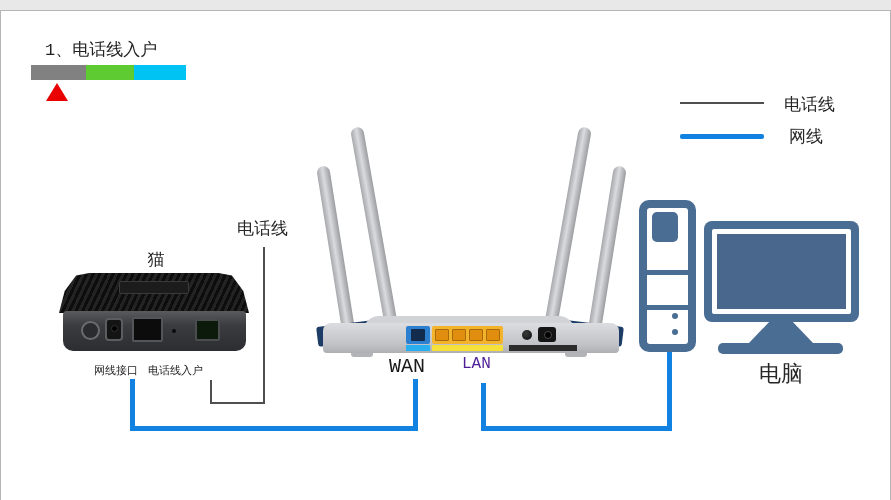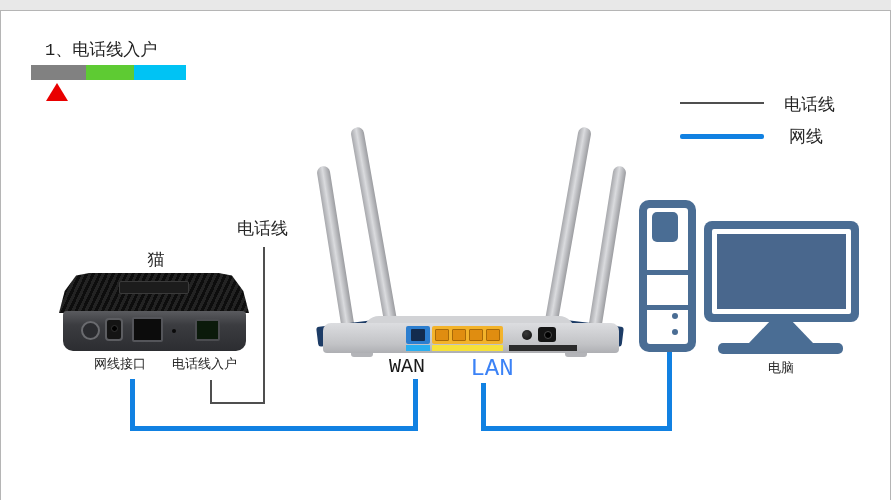--- a/index.html
+++ b/index.html
@@ -68,21 +68,21 @@
   .modem-dc-hole { left:110px; top:314px; width:5px; height:5px; border-radius:50%; background:#000; z-index:4; border:1px solid #333; }
   .modem-rj45 {
     left:131px; top:306px; width:27px; height:21px; border-radius:2px; z-index:3;
     background:#0c0c0c; border:2px solid #54555a;
   }
   .modem-pinhole { left:171px; top:318px; width:4px; height:4px; border-radius:50%; background:#0a0a0a; z-index:3; }
   .modem-rj11 {
     left:194px; top:308px; width:21px; height:18px; border-radius:2px; z-index:3;
     background:#0b1a0b; border:2px solid #4b4c50;
   }
-  .modem-port-labels { left:93px; top:344px; width:160px; font-size:13px; white-space:nowrap; display:flex; gap:26px; }
+  .modem-port-labels { left:93px; top:352px; width:160px; font-size:11px; white-space:nowrap; display:flex; gap:10px; }
 
   .phone-line-label { left:236px; top:206px; font-size:17px; }
 
   
   .antenna {
     width:13px; border-radius:7px 7px 3px 3px; z-index:1;
     background:linear-gradient(90deg,#a7a8ac,#dadbde 45%,#9b9ca0);
     transform-origin:50% 100%;
   }
   .ant-outer-left  { left:344px; top:153px; height:185px; transform:rotate(-9deg); }
@@ -104,37 +104,37 @@
   .wan-port { left:410px; top:318px; width:14px; height:12px; background:#132c4e; border-radius:1px; z-index:6; }
   .lan-patch { left:431px; top:315px; width:71px; height:18px; background:#f3b32b; border-radius:2px; z-index:5; display:flex; align-items:center; justify-content:space-evenly; }
   .lan-port { width:14px; height:12px; background:#e08d10; border:1px solid #a96a08; border-radius:1px; box-sizing:border-box; }
   .wan-strip { left:405px; top:334px; width:24px; height:6px; background:#29aef0; z-index:5; }
   .lan-strip { left:431px; top:334px; width:71px; height:6px; background:#f6e13a; z-index:5; }
   .label-strip { left:508px; top:334px; width:68px; height:6px; background:#2b2b2b; z-index:5; }
   .reset-btn { left:521px; top:319px; width:10px; height:10px; border-radius:50%; background:radial-gradient(circle at 40% 35%, #3a3a3a, #0c0c0c); z-index:5; }
   .power-jack { left:537px; top:316px; width:18px; height:15px; background:#141414; border-radius:3px; z-index:5; }
   .power-hole { left:543px; top:320px; width:6px; height:6px; border-radius:50%; background:#000; border:1px solid #4a4a4a; z-index:6; }
   .wan-label { left:388px; top:344px; width:60px; font-size:20px; color:#1a1a1a; }
-  .lan-label { left:461px; top:344px; width:60px; font-size:24px; color:#3b82f6;text-align:center; }
+  .lan-label { left:461px; top:344px; width:60px; font-size:16px; color:#4c1d95; }
 
   
   .pc { z-index:2; }
   .tower { left:638px; top:189px; width:57px; height:152px; background:#4a6d94; border-radius:10px; }
   .tower-inner { position:absolute; left:8px; top:8px; right:8px; bottom:8px; background:#fff; border-radius:3px; }
   .tower-cd { position:absolute; left:5px; top:4px; width:26px; height:30px; background:#4a6d94; border-radius:5px; }
   .tower-div1 { position:absolute; left:0; top:62px; width:100%; height:5px; background:#4a6d94; }
   .tower-div2 { position:absolute; left:0; top:97px; width:100%; height:5px; background:#4a6d94; }
   .tower-dot { position:absolute; left:25px; width:6px; height:6px; border-radius:50%; background:#4a6d94; }
   .tower-dot-1 { top:105px; } .tower-dot-2 { top:121px; }
   .monitor { left:703px; top:210px; width:155px; height:101px; background:#4a6d94; border-radius:8px; }
   .monitor-bezel { position:absolute; left:8px; top:8px; right:8px; bottom:8px; background:#fff; border-radius:2px; }
   .monitor-screen { position:absolute; left:5px; top:5px; right:5px; bottom:5px; background:#49678d; }
   .monitor-neck { left:747px; top:311px; width:66px; height:22px; background:#4a6d94; clip-path:polygon(32% 0, 68% 0, 100% 100%, 0 100%); }
   .monitor-base { left:717px; top:332px; width:125px; height:11px; background:#4a6d94; border-radius:5px; }
-  .pc-label { left:740px; top:348px; width:80px; text-align:center; font-size:13px; }
+  .pc-label { left:740px; top:348px; width:80px; text-align:center; font-size:22px; }
 
   
   .footer-bar {
     left:0; top:471px; width:100%; height:29px; z-index:7;
     display:flex; align-items:center; justify-content:center;
     color:#ffffff; font-size:18px; letter-spacing:1px;
   }
 </style>
 </head>
 <body>

